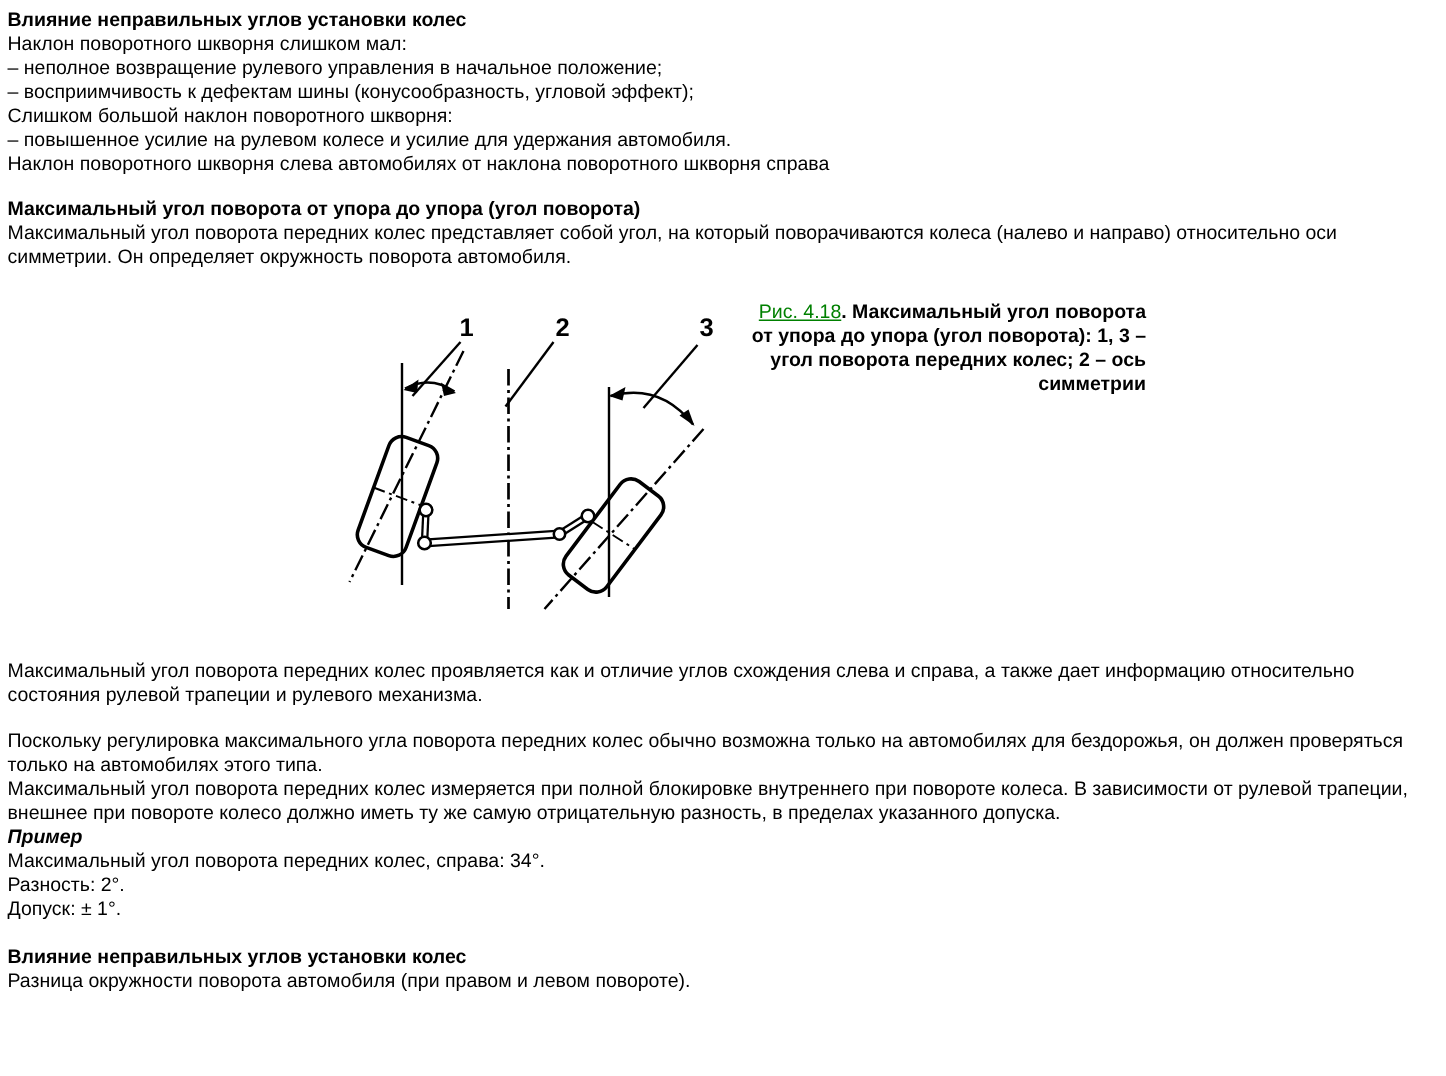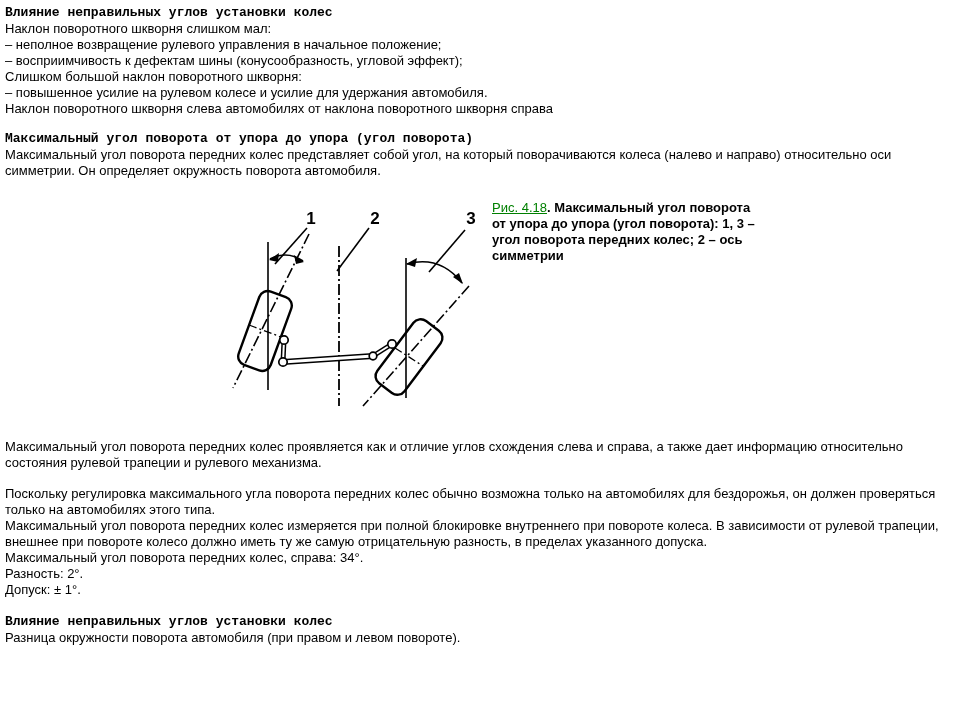--- a/index.html
+++ b/index.html
@@ -4,27 +4,27 @@
 <style>
   html, body { margin: 0; padding: 0; background: #ffffff; }
   body {
     width: 964px; height: 717px;
     color: #000000;
     font-family: "Liberation Sans", sans-serif;
     font-size: 13px; line-height: 16px;
     overflow: hidden;
   }
   .page { padding: 5px 5px 0 5px; box-sizing: border-box; }
-  .h { font-weight: bold; font-family: Liberation Mono, monospace; }
+  .h { font-weight: bold; }
   .sp-top { margin-top: 14px; }
   .para { width: 950px; }
   .gap-bottom { margin-bottom: 15px; }
   .figure-row { display: flex; align-items: flex-start; margin-top: 21px; margin-bottom: 9px; }
   .diagram-box { margin-left: 218px; flex: 0 0 auto; width: 262px; height: 230px; }
-  .figure-caption { width: 272px; margin-left: 7px; font-weight: bold; }
+  .figure-caption { width: 272px; margin-left: 7px; font-weight: bold; text-align: right; }
   .fig-link { color: #008000; text-decoration: underline; font-weight: normal; cursor: pointer; }
   .example-h { font-weight: bold; font-style: italic; }
   svg text { font-family: "Liberation Sans", sans-serif; }
 </style>
 </head>
 <body>
 
 <div class="page">
 
   <div class="h">Влияние неправильных углов установки колес</div>
@@ -93,20 +93,21 @@
       <text x="248" y="24" text-anchor="middle" font-size="17" font-weight="bold" fill="#000000">3</text>
     </svg>
 
     <div class="figure-caption"><a href="#" class="fig-link">Рис. 4.18</a><span>. Максимальный угол поворота от упора до упора (угол поворота): 1, 3 – угол поворота передних колес; 2 – ось симметрии</span></div>
   </div>
 
   <div class="para gap-bottom">Максимальный угол поворота передних колес проявляется как и отличие углов схождения слева и справа, а также дает информацию относительно состояния рулевой трапеции и рулевого механизма.</div>
   <div class="para">Поскольку регулировка максимального угла поворота передних колес обычно возможна только на автомобилях для бездорожья, он должен проверяться только на автомобилях этого типа.</div>
   <div class="para">Максимальный угол поворота передних колес измеряется при полной блокировке внутреннего при повороте колеса. В зависимости от рулевой трапеции, внешнее при повороте колесо должно иметь ту же самую отрицательную разность, в пределах указанного допуска.</div>
 
+  <div class="example-h">Пример</div>
   <div>Максимальный угол поворота передних колес, справа: 34°.</div>
   <div>Разность: 2°.</div>
   <div>Допуск: ± 1°.</div>
 
   <div class="h" style="margin-top:16px">Влияние неправильных углов установки колес</div>
   <div>Разница окружности поворота автомобиля (при правом и левом повороте).</div>
 
 </div>
 
 </body></html>

